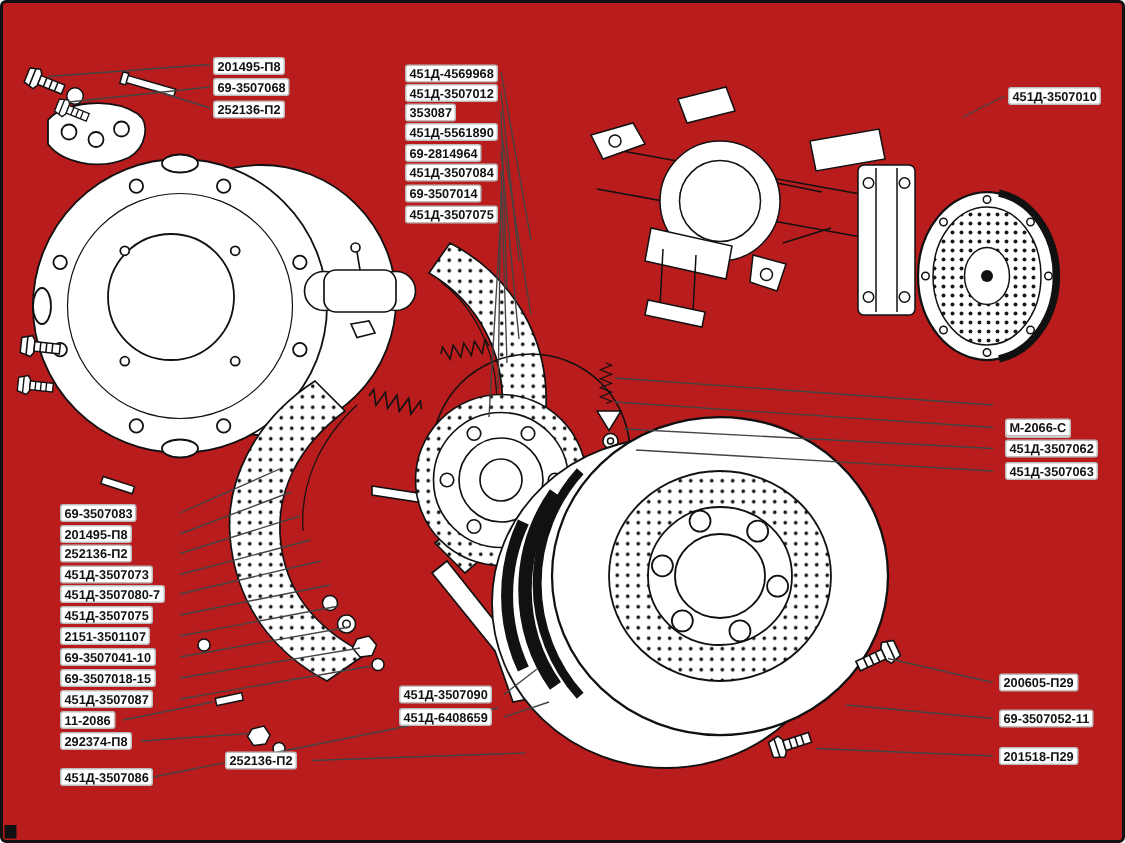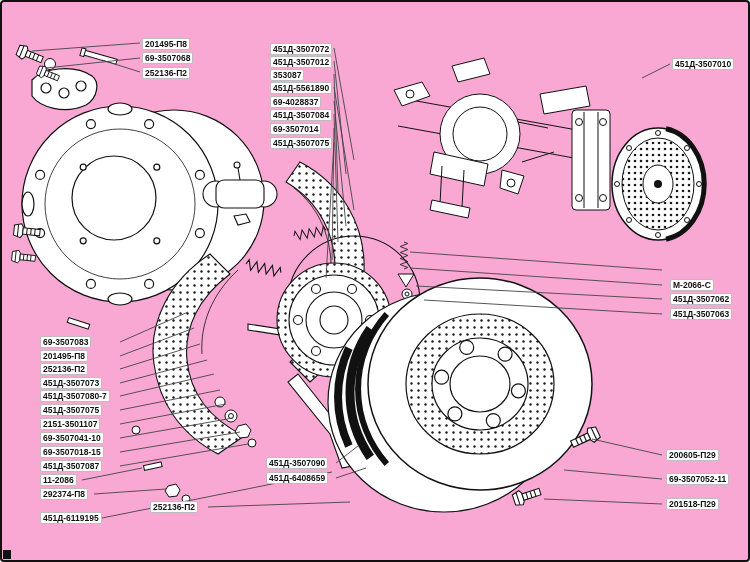--- a/index.html
+++ b/index.html
@@ -1,18 +1,18 @@
 <!DOCTYPE html>
 <html><head>
 <meta charset="utf-8">
 <style>
   html,body{margin:0;padding:0;background:#fff;}
   .page{
     position:relative;width:750px;height:562px;box-sizing:border-box;
-    background:#f9a8d4;border:2px solid #111;border-radius:4px;overflow:hidden;
+    background:#b91c1c;border:2px solid #111;border-radius:4px;overflow:hidden;
     font-family:"Liberation Sans", sans-serif;
   }
   svg.canvas{position:absolute;left:0;top:0;}
   .lbl{
     position:absolute;z-index:3;white-space:nowrap;
     font-size:8.5px;font-weight:bold;line-height:10px;color:#111;
     background:#fff;border:1px solid #bdbdbd;border-radius:2px;padding:0 2px;
   }
 </style>
 </head>
@@ -241,46 +241,46 @@
       <line x1="660" y1="477" x2="562" y2="468"></line>
       <line x1="660" y1="502" x2="542" y2="497"></line>
     </g>
 
     <rect x="1" y="548" width="8" height="9" fill="#111"></rect>
   </svg>
 
   <div class="lbl" style="left:140px;top:36px">201495-П8</div>
   <div class="lbl" style="left:140px;top:50px">69-3507068</div>
   <div class="lbl" style="left:140px;top:65px">252136-П2</div>
-  <div class="lbl" style="left:268px;top:41px">451Д-3507072</div>
+  <div class="lbl" style="left:268px;top:41px">451Д-4569968</div>
   <div class="lbl" style="left:268px;top:54px">451Д-3507012</div>
   <div class="lbl" style="left:268px;top:67px">353087</div>
   <div class="lbl" style="left:268px;top:80px">451Д-5561890</div>
-  <div class="lbl" style="left:268px;top:94px">69-4028837</div>
+  <div class="lbl" style="left:268px;top:94px">69-2814964</div>
   <div class="lbl" style="left:268px;top:107px">451Д-3507084</div>
   <div class="lbl" style="left:268px;top:121px">69-3507014</div>
   <div class="lbl" style="left:268px;top:135px">451Д-3507075</div>
   <div class="lbl" style="left:670px;top:56px">451Д-3507010</div>
   <div class="lbl" style="left:668px;top:278px">М-2065-С</div>
   <div class="lbl" style="left:668px;top:277px">М-2066-С</div>
   <div class="lbl" style="left:668px;top:291px">451Д-3507062</div>
   <div class="lbl" style="left:668px;top:306px">451Д-3507063</div>
   <div class="lbl" style="left:38px;top:334px">69-3507083</div>
   <div class="lbl" style="left:38px;top:348px">201495-П8</div>
   <div class="lbl" style="left:38px;top:361px">252136-П2</div>
   <div class="lbl" style="left:38px;top:375px">451Д-3507073</div>
   <div class="lbl" style="left:38px;top:388px">451Д-3507080-7</div>
   <div class="lbl" style="left:38px;top:402px">451Д-3507075</div>
   <div class="lbl" style="left:38px;top:416px">2151-3501107</div>
   <div class="lbl" style="left:38px;top:430px">69-3507041-10</div>
   <div class="lbl" style="left:38px;top:444px">69-3507018-15</div>
   <div class="lbl" style="left:38px;top:458px">451Д-3507087</div>
   <div class="lbl" style="left:38px;top:472px">11-2086</div>
   <div class="lbl" style="left:38px;top:486px">292374-П8</div>
-  <div class="lbl" style="left:38px;top:510px">451Д-6119195</div>
+  <div class="lbl" style="left:38px;top:510px">451Д-3507086</div>
   <div class="lbl" style="left:264px;top:455px">451Д-3507090</div>
   <div class="lbl" style="left:264px;top:470px">451Д-6408659</div>
   <div class="lbl" style="left:148px;top:499px">252136-П2</div>
   <div class="lbl" style="left:664px;top:447px">200605-П29</div>
   <div class="lbl" style="left:664px;top:471px">69-3507052-11</div>
   <div class="lbl" style="left:664px;top:496px">201518-П29</div>
 
 </div>
 
 </body></html>

